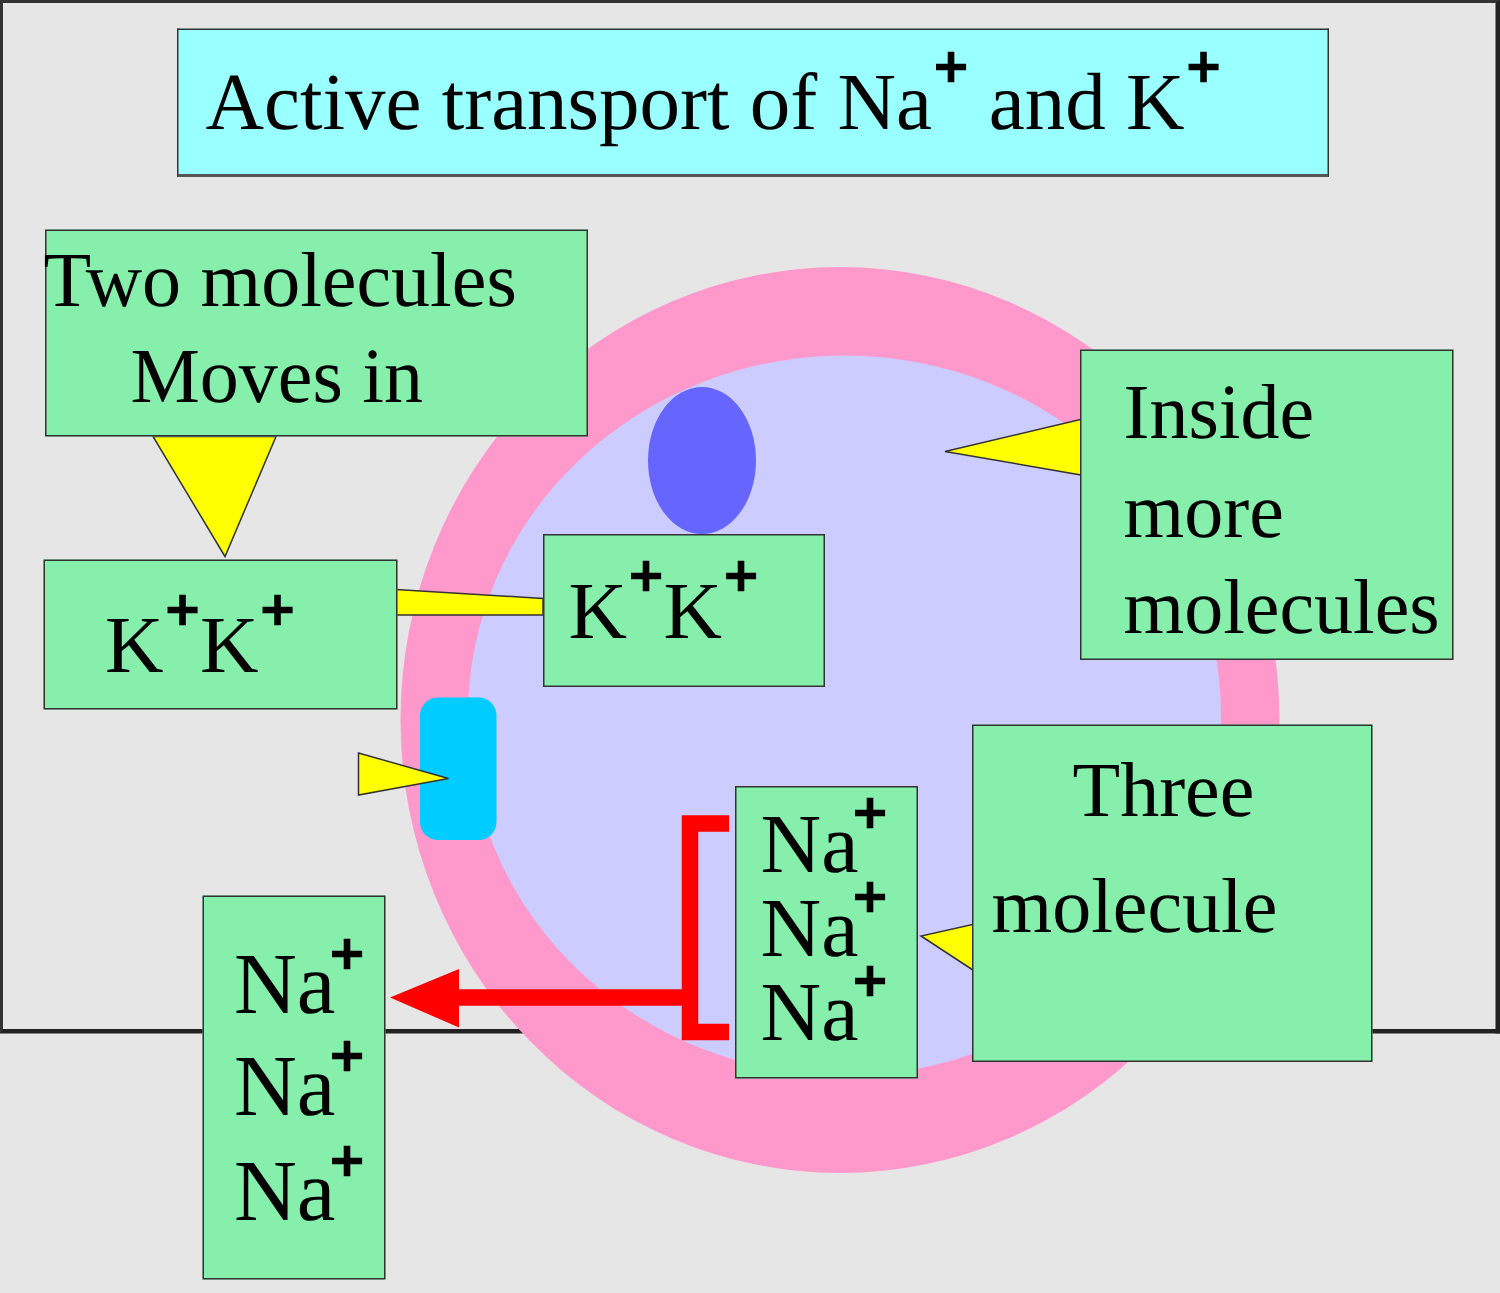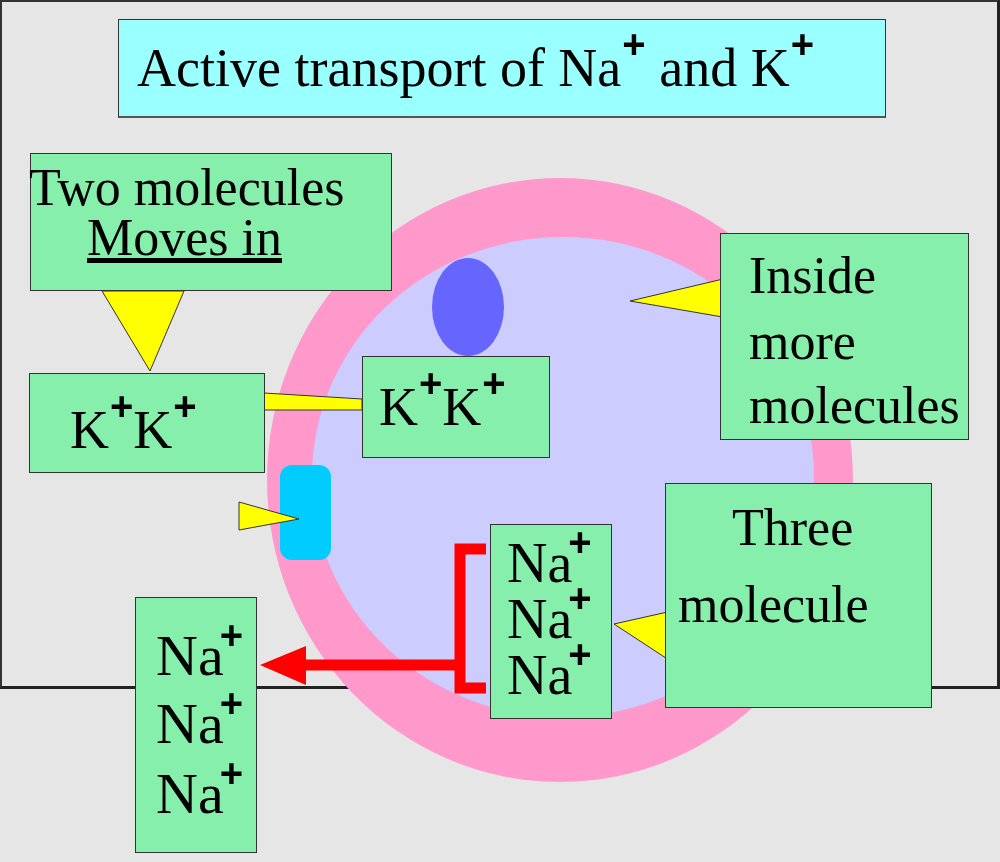--- a/index.html
+++ b/index.html
@@ -45,21 +45,21 @@
     <line x1="458" y1="663" x2="300" y2="663" stroke="#ff0000" stroke-width="11"></line>
     <polygon points="258,663 304,644 304,683" fill="#ff0000"></polygon>
   </svg>
 
   <div class="title-box">
     <div class="title-text"><span>Active transport of Na</span><span class="sup">+</span><span> and K</span><span class="sup">+</span></div>
   </div>
 
   <div class="box" style="left:28px;top:151px;width:362px;height:138px;">
     <div class="t" style="left:-2px;top:2px;">Two molecules</div>
-    <div class="t" style="left:56px;top:52px;text-decoration:underline;">Moves in</div>
+    <div class="t" style="left:56px;top:66px;">Moves in</div>
   </div>
 
   <div class="box" style="left:27px;top:371px;width:236px;height:100px;">
     <div class="t" style="left:40px;top:24px;font-size:54px;"><span>K</span><span class="sup">+</span><span>K</span><span class="sup">+</span></div>
   </div>
 
   <div class="box" style="left:360px;top:354px;width:188px;height:102px;">
     <div class="t" style="left:16px;top:18px;font-size:54px;"><span>K</span><span class="sup">+</span><span>K</span><span class="sup">+</span></div>
   </div>
 
@@ -69,21 +69,21 @@
     <div class="t" style="left:28px;top:140px;">molecules</div>
   </div>
 
 
   <div class="box" style="left:488px;top:522px;width:122px;height:195px;">
     <div class="na" style="left:16px;top:8px;"><span>Na</span><span class="sup">+</span></div>
     <div class="na" style="left:16px;top:64px;"><span>Na</span><span class="sup">+</span></div>
     <div class="na" style="left:16px;top:120px;"><span>Na</span><span class="sup">+</span></div>
   </div>
 
-  <div class="box" style="left:663px;top:481px;width:267px;height:225px;text-align:right;">
+  <div class="box" style="left:646px;top:481px;width:267px;height:225px;text-align:right;">
     <div class="t" style="left:66px;top:12px;">Three</div>
     <div class="t" style="left:12px;top:78px;margin-top:11px;">molecule</div>
   </div>
 
   <div class="box" style="left:133px;top:595px;width:122px;height:256px;">
     <div class="na" style="left:20px;top:28px;font-size:58px;"><span>Na</span><span class="sup">+</span></div>
     <div class="na" style="left:20px;top:96px;font-size:58px;"><span>Na</span><span class="sup">+</span></div>
     <div class="na" style="left:20px;top:166px;font-size:58px;"><span>Na</span><span class="sup">+</span></div>
   </div>
 

